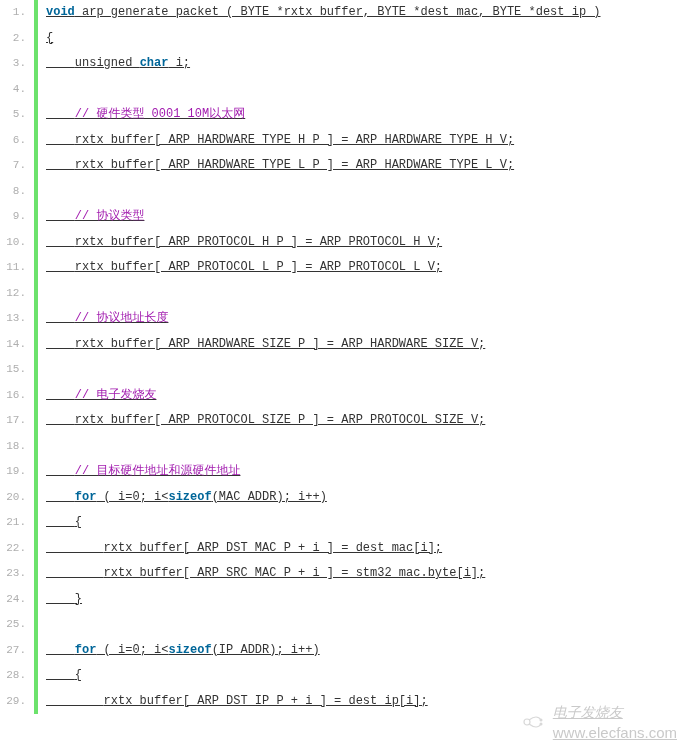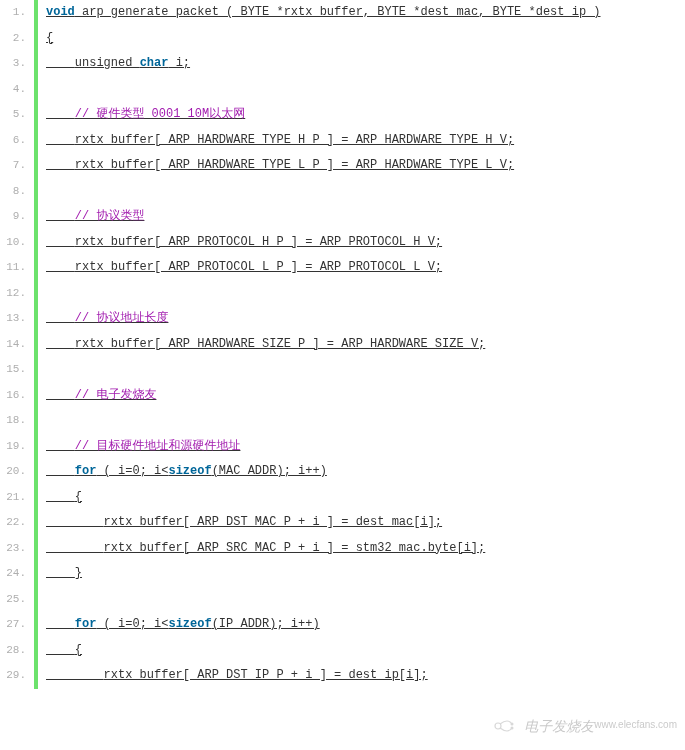--- a/index.html
+++ b/index.html
@@ -58,29 +58,31 @@
       color: #888;
       font-family: Arial, sans-serif;
       font-size: 11px;
       pointer-events: none;
     }
     .watermark-icon {
       margin-right: 6px;
     }
     .watermark-text {
       display: flex;
+      flex-direction: column;
       line-height: 1.3;
+      text-decoration: underline;
     }
     .watermark-cn {
       font-size: 14px;
       font-style: italic;
       font-family: "KaiTi", serif;
     }
     .watermark-url {
-      font-size: 10px;
+      font-size: 15px;
     }
   </style>
 </head>
 <body>
 
 <div class="editor">
     <div class="line">
       <div class="gutter">1.</div>
       <div class="fold-bar"></div>
       <div class="code"><span class="kw">void</span><span> arp_generate_packet ( BYTE *rxtx_buffer, BYTE *dest_mac, BYTE *dest_ip )</span></div>
@@ -152,20 +154,25 @@
     </div>
     <div class="line">
       <div class="gutter">15.</div>
       <div class="fold-bar"></div>
       <div class="code"></div>
     </div>
     <div class="line">
       <div class="gutter">16.</div>
       <div class="fold-bar"></div>
       <div class="code"><span>    </span><span class="comment">// 电子发烧友</span></div>
+    </div>
+    <div class="line">
+      <div class="gutter">17.</div>
+      <div class="fold-bar"></div>
+      <div class="code"><span>    </span><span>rxtx_buffer[ ARP_PROTOCOL_SIZE_P ] = ARP_PROTOCOL_SIZE_V;</span></div>
     </div>
     <div class="line">
       <div class="gutter">18.</div>
       <div class="fold-bar"></div>
       <div class="code"></div>
     </div>
     <div class="line">
       <div class="gutter">19.</div>
       <div class="fold-bar"></div>
       <div class="code"><span>    </span><span class="comment">// 目标硬件地址和源硬件地址</span></div>

